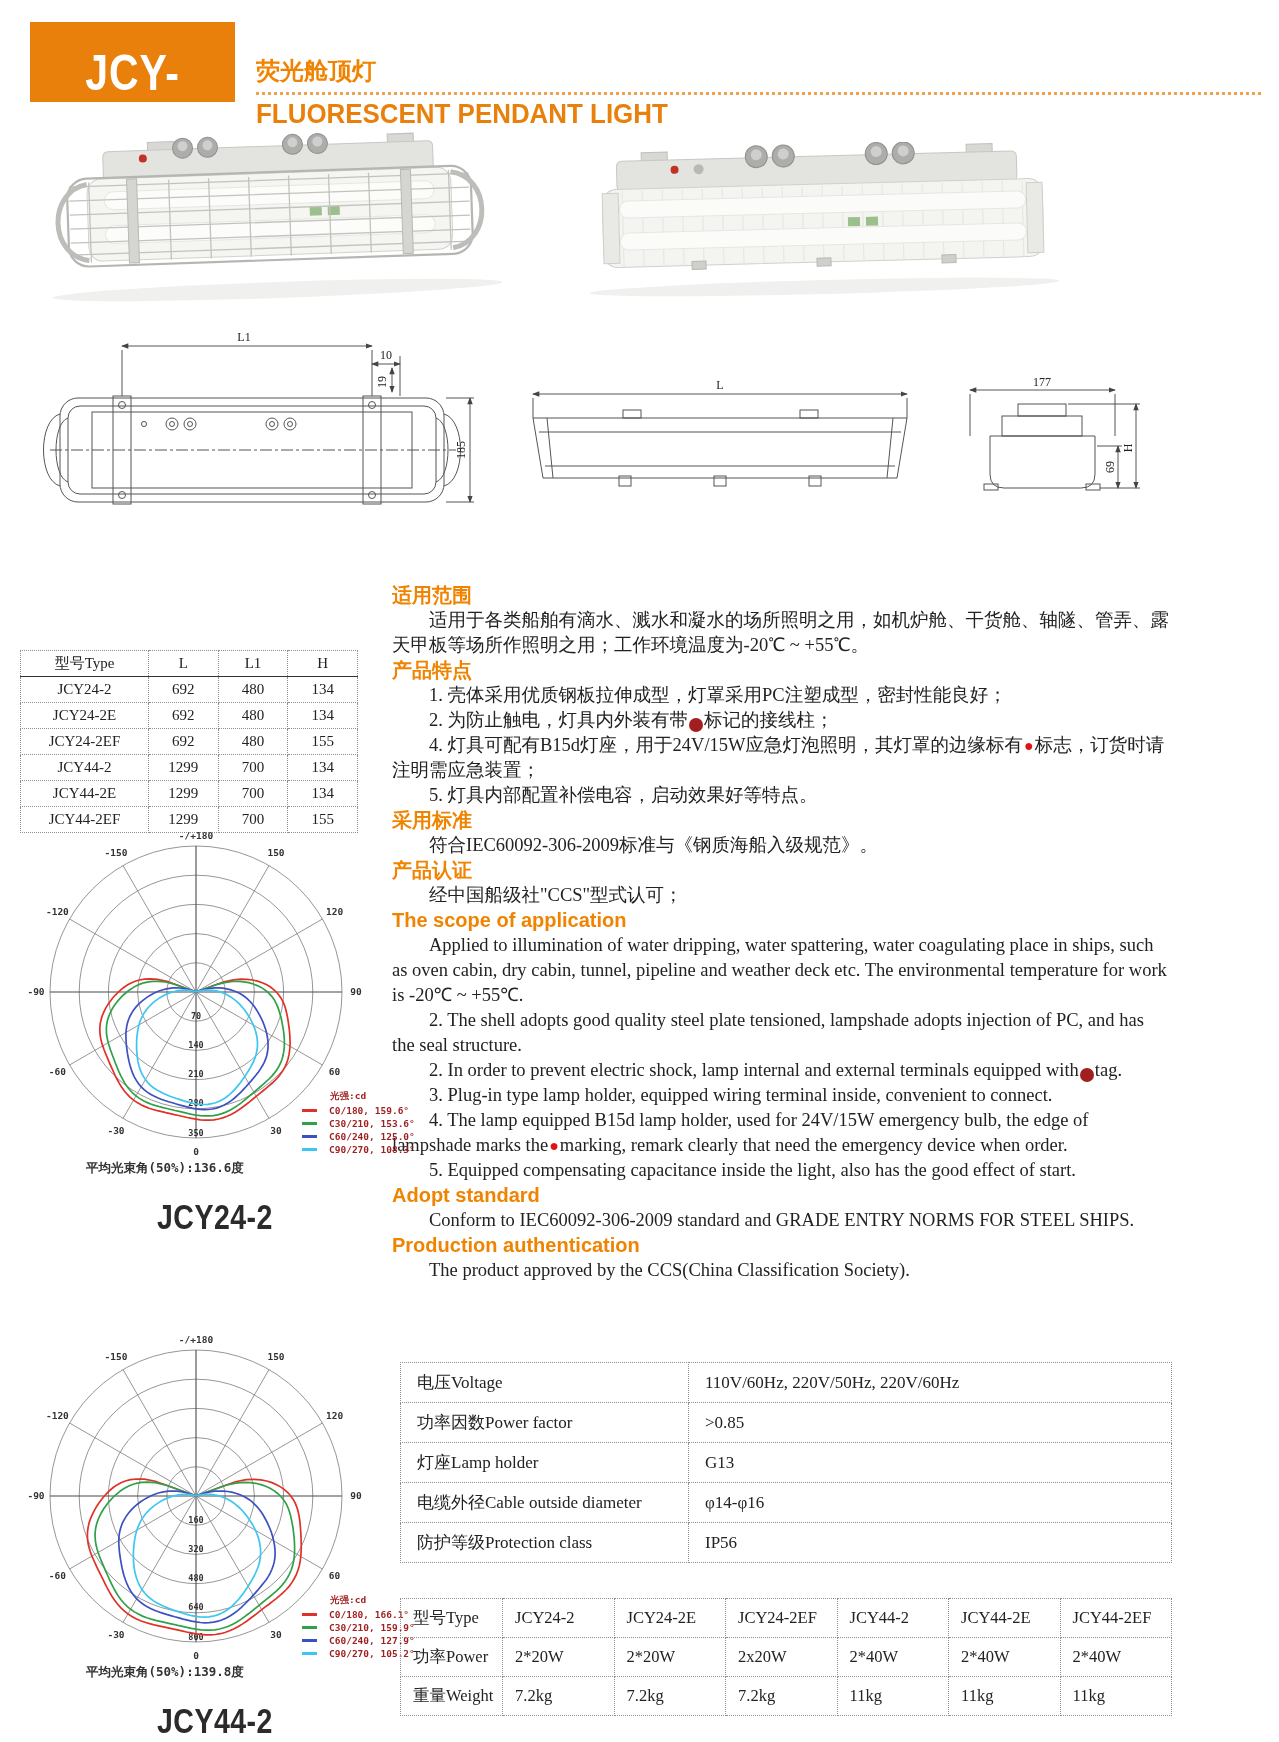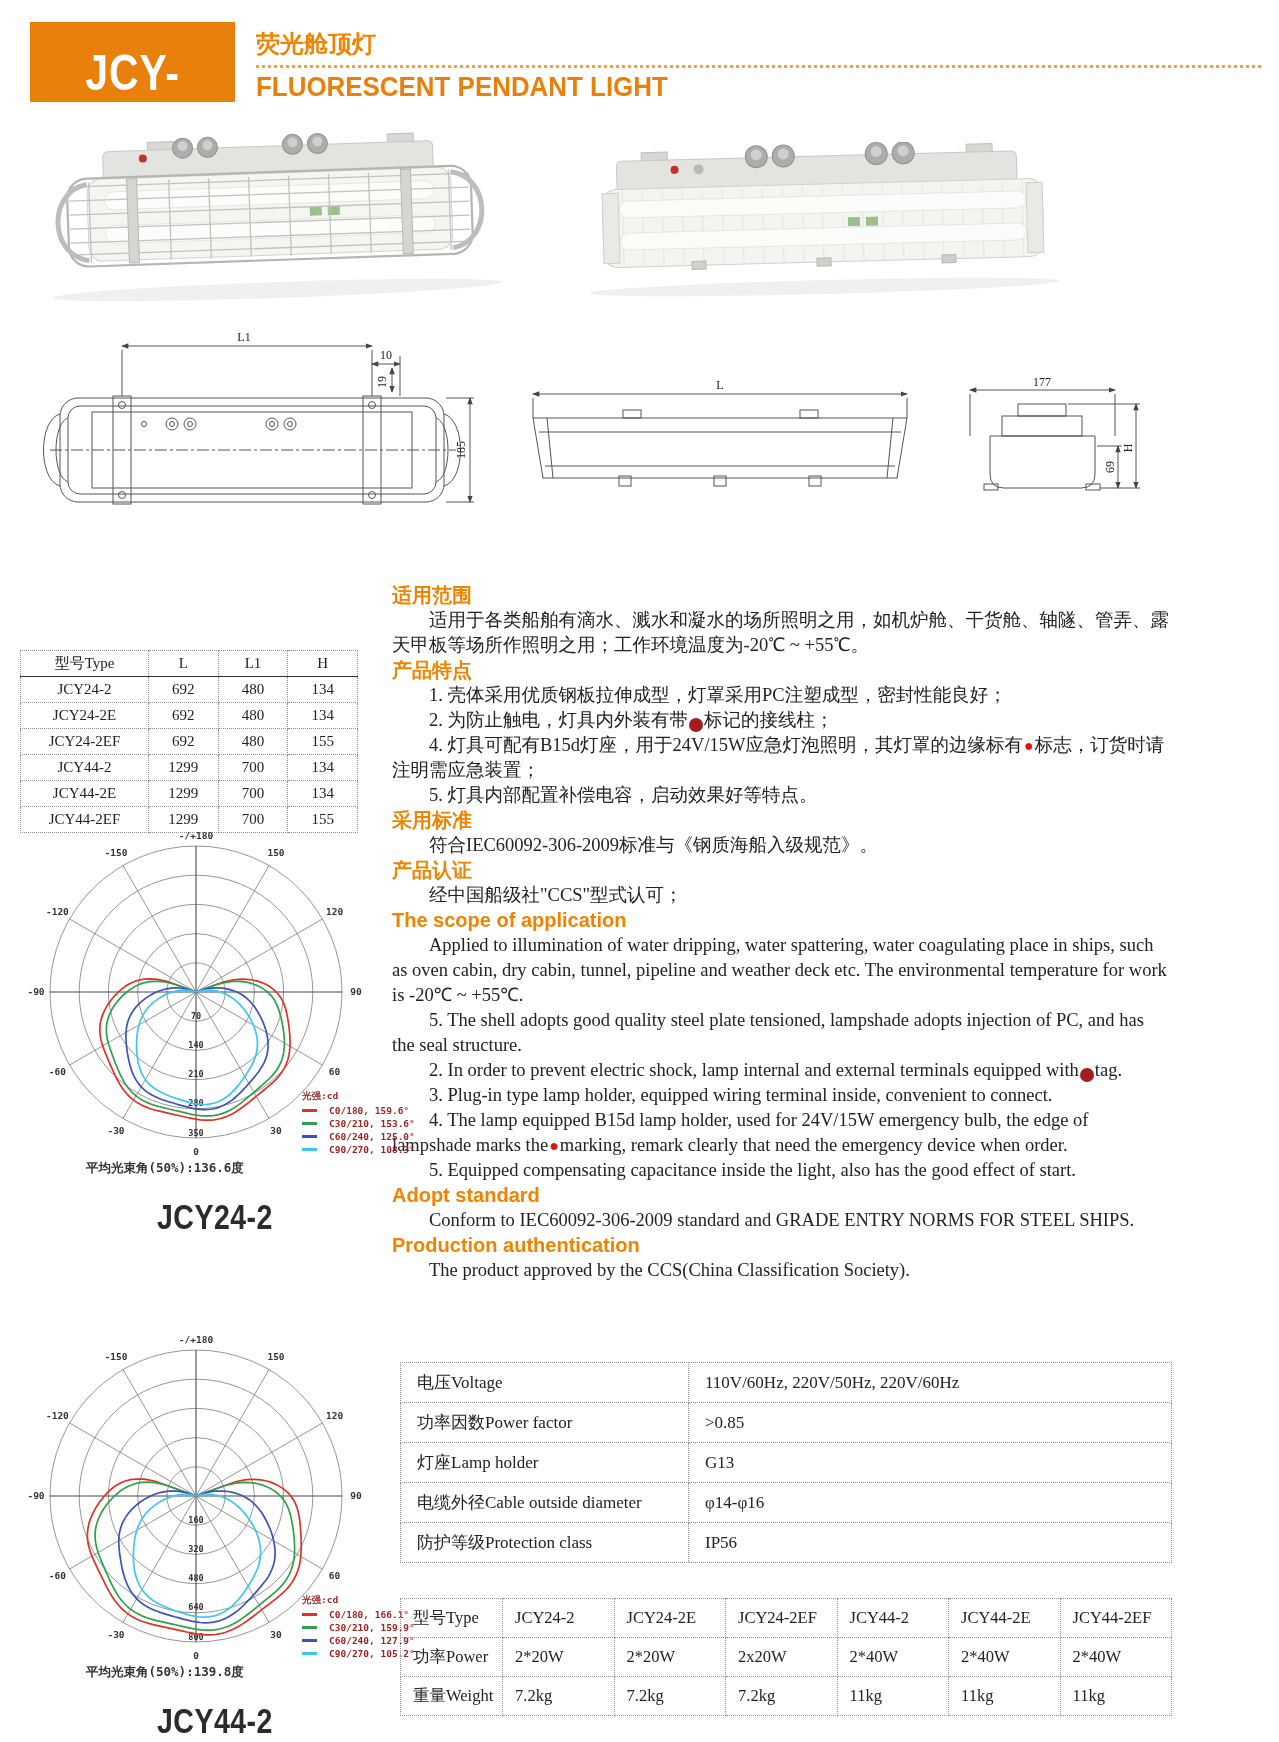--- a/index.html
+++ b/index.html
@@ -4,21 +4,21 @@
 <style>
   html,body{margin:0;padding:0;background:#fff;}
   .page{position:relative;width:1279px;height:1742px;background:#fff;overflow:hidden;
         font-family:"Liberation Serif",serif;color:#222;}
   
   .brand-box{position:absolute;left:30px;top:22px;width:205px;height:80px;background:#e8800b;
              display:flex;align-items:flex-end;justify-content:center;}
   .brand-box span{color:#fff;font-family:"Liberation Sans",sans-serif;font-weight:bold;
                   font-size:50px;transform:scaleX(.82);letter-spacing:1px;}
   .header-titles{position:absolute;left:256px;top:28px;right:18px;}
-  .title-zh{color:#f08300;font-family:"Liberation Sans",sans-serif;font-weight:bold;font-size:24px;}
+  .title-zh{color:#f08300;font-family:"Liberation Sans",sans-serif;font-weight:bold;font-size:24px;margin-top:27px;}
   .dotted-sep{height:0;border-bottom:3px dotted #f2a24a;margin:5px 0 4px;}
   .title-en{color:#e8800b;font-family:"Liberation Sans",sans-serif;font-weight:bold;font-size:27px;
             transform:scaleX(.96);transform-origin:left;}
   
   .photoL{position:absolute;left:10px;top:128px;}
   .photoR{position:absolute;left:548px;top:142px;}
   .draw1{position:absolute;left:22px;top:326px;}
   .draw2{position:absolute;left:505px;top:378px;}
   .draw3{position:absolute;left:940px;top:376px;}
   .tech line,.tech path,.tech rect,.tech circle,.tech ellipse{stroke:#555;fill:none;stroke-width:1;}
@@ -35,21 +35,21 @@
   .sec-heading{color:#f08300;font-family:"Liberation Sans",sans-serif;font-weight:bold;font-size:20px;}
   .para{text-indent:2em;}
   .ground-icon{display:inline-block;width:14px;height:14px;border-radius:50%;background:#a31f1f;
                color:#fff;font-size:10px;line-height:14px;text-align:center;vertical-align:-2px;margin:0 1px;}
   .dot-icon{color:#e01212;font-size:16px;margin:0 1px;}
   
   .chart-block{position:absolute;left:4px;width:430px;height:425px;}
   #chart0{top:822px;} #chart1{top:1326px;}
   .chart-legend{position:absolute;left:298px;top:268px;width:125px;
                 font-family:"DejaVu Sans Mono",monospace;font-size:9.5px;font-weight:bold;color:#9e1f1f;}
-  .legend-title{margin-bottom:1px;}
+  .legend-title{margin-left:28px;margin-bottom:1px;}
   .legend-row{display:flex;align-items:center;gap:12px;line-height:13px;}
   .legend-swatch{width:15px;height:2.5px;flex:0 0 15px;}
   .chart-footnote{position:absolute;left:82px;top:338px;font-family:"DejaVu Sans Mono",monospace;
                   font-weight:bold;font-size:12.5px;color:#333;}
   .chart-title{position:absolute;left:148px;top:378px;font-family:"Liberation Sans",sans-serif;
                font-weight:bold;font-size:31px;color:#2b2b2b;transform:scale(.92,1.12);letter-spacing:.5px;}
   .polar text{font-family:"DejaVu Sans Mono",monospace;font-weight:bold;fill:#333;stroke:none;}
   
   .spec-table{position:absolute;left:400px;top:1362px;width:772px;border-collapse:collapse;font-size:17px;}
   .spec-table td{border:1.5px dotted #8f8f8f;padding:8px 16px;height:21px;}
@@ -294,21 +294,21 @@
       <div class="para item">1. 壳体采用优质钢板拉伸成型，灯罩采用PC注塑成型，密封性能良好；</div>
       <div class="para item">2. 为防止触电，灯具内外装有带<span class="ground-icon">⏚</span>标记的接线柱；</div>
       <div class="para item">4. 灯具可配有B15d灯座，用于24V/15W应急灯泡照明，其灯罩的边缘标有<span class="dot-icon">●</span>标志，订货时请注明需应急装置；</div>
       <div class="para item">5. 灯具内部配置补偿电容，启动效果好等特点。</div>
       <div class="sec-heading zh">采用标准</div>
       <div class="para">符合IEC60092-306-2009标准与《钢质海船入级规范》。</div>
       <div class="sec-heading zh">产品认证</div>
       <div class="para">经中国船级社"CCS"型式认可；</div>
       <div class="sec-heading en">The scope of application</div>
       <div class="para">Applied to illumination of water dripping, water spattering, water coagulating place in ships, such as oven cabin, dry cabin, tunnel, pipeline and weather deck etc. The environmental temperature for work is -20℃ ~ +55℃.</div>
-      <div class="para item">5. The shell adopts good quality steel plate tensioned, lampshade adopts injection of PC, and has the seal structure.</div>
+      <div class="para item">2. The shell adopts good quality steel plate tensioned, lampshade adopts injection of PC, and has the seal structure.</div>
       <div class="para item">2. In order to prevent electric shock, lamp internal and external terminals equipped with<span class="ground-icon">⏚</span>tag.</div>
       <div class="para item">3. Plug-in type lamp holder, equipped wiring terminal inside, convenient to connect.</div>
       <div class="para item">4. The lamp equipped B15d lamp holder, used for 24V/15W emergency bulb, the edge of lampshade marks the<span class="dot-icon">●</span>marking, remark clearly that need the emergency device when order.</div>
       <div class="para item">5. Equipped compensating capacitance inside the light, also has the good effect of start.</div>
       <div class="sec-heading en">Adopt standard</div>
       <div class="para">Conform to IEC60092-306-2009 standard and GRADE ENTRY NORMS FOR STEEL SHIPS.</div>
       <div class="sec-heading en">Production authentication</div>
       <div class="para">The product approved by the CCS(China Classification Society).</div>
     </div>
 

